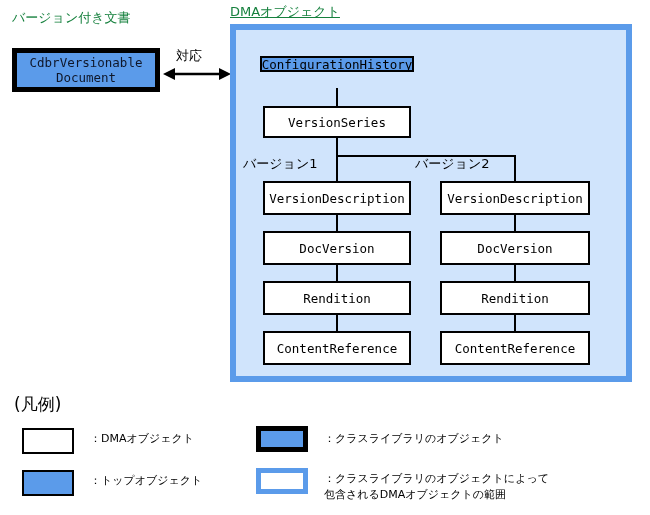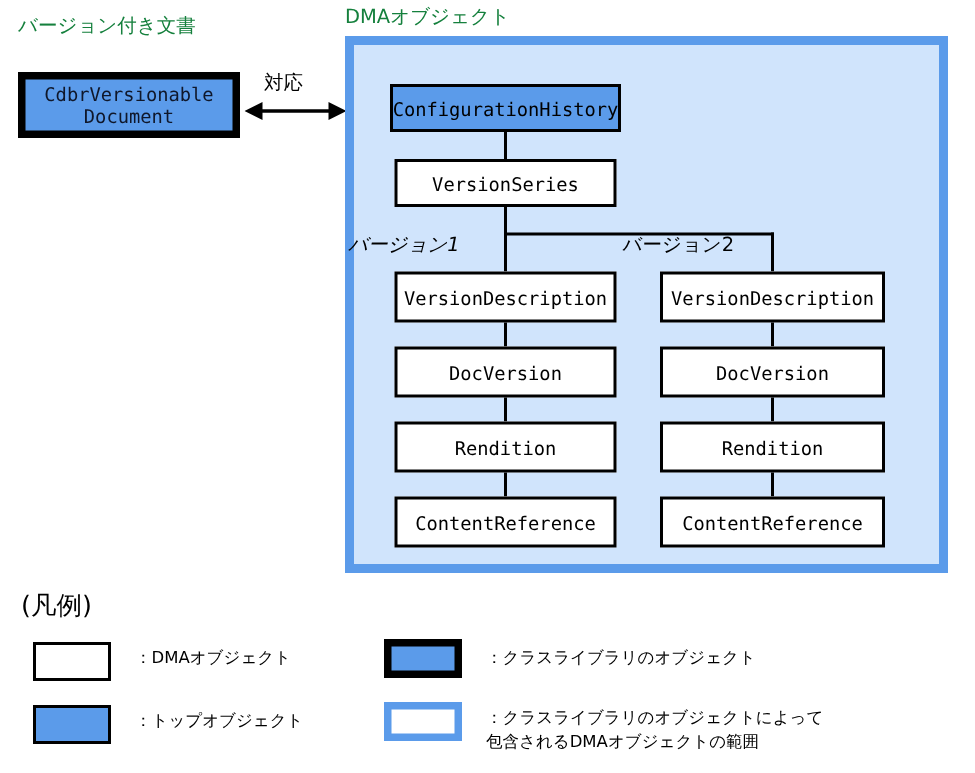--- a/index.html
+++ b/index.html
@@ -154,36 +154,36 @@
 <div class="abs arrow-label">対応</div>
 
 <div class="abs arrow-wrap">
   <svg width="68" height="14" viewBox="0 0 68 14">
     <line x1="8" y1="7" x2="60" y2="7" stroke="#000000" stroke-width="2.4"></line>
     <polygon points="0,7 12,1 12,13" fill="#000000"></polygon>
     <polygon points="68,7 56,1 56,13" fill="#000000"></polygon>
   </svg>
 </div>
 
-<div class="abs caption" style="left:230px; top:4px;">DMAオブジェクト</div>
+<div class="abs caption" style="left:230px; top:4px;text-decoration:underline;">DMAオブジェクト</div>
 
 <div class="abs dma-container"></div>
 
-<div class="abs node top-object" style="left:260px; top:56px; width:154px; height:32px;">ConfigurationHistory</div>
+<div class="abs node top-object" style="left:260px; top:56px; width:154px; height:16px;">ConfigurationHistory</div>
 
 <div class="abs vline" style="left:336px; top:88px; height:18px;"></div>
 
 <div class="abs node" style="left:263px; top:106px; width:148px; height:32px;text-align:right;">VersionSeries</div>
 
 <div class="abs vline" style="left:336px; top:138px; height:18px;"></div>
 <div class="abs hline" style="left:336px; top:155px; width:180px;"></div>
 <div class="abs vline" style="left:336px; top:155px; height:26px;"></div>
 <div class="abs vline" style="left:514px; top:155px; height:26px;"></div>
 
-<div class="abs ver-label" style="left:232px; top:156px;font-style:italic;">バージョン1</div>
+<div class="abs ver-label" style="left:243px; top:156px;">バージョン1</div>
 <div class="abs ver-label" style="left:415px; top:156px;">バージョン2</div>
 
 <div class="abs node" style="left:263px; top:181px; width:148px; height:34px;">VersionDescription</div>
 <div class="abs vline" style="left:336px; top:215px; height:16px;"></div>
 
 <div class="abs node" style="left:263px; top:231px; width:148px; height:34px;">DocVersion</div>
 <div class="abs vline" style="left:336px; top:265px; height:16px;"></div>
 
 <div class="abs node" style="left:263px; top:281px; width:148px; height:34px;">Rendition</div>
 <div class="abs vline" style="left:336px; top:315px; height:16px;"></div>

